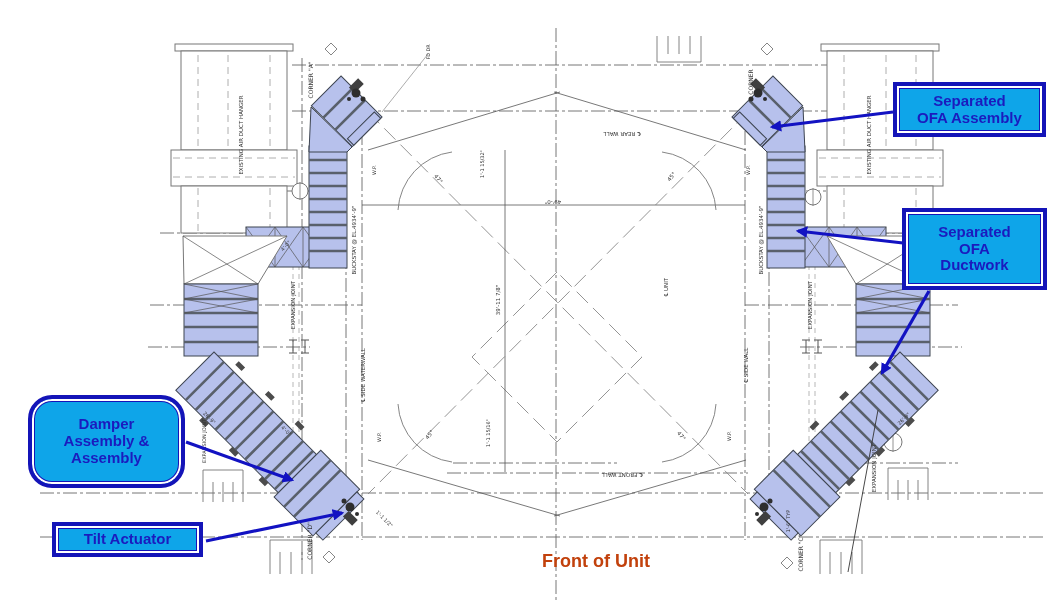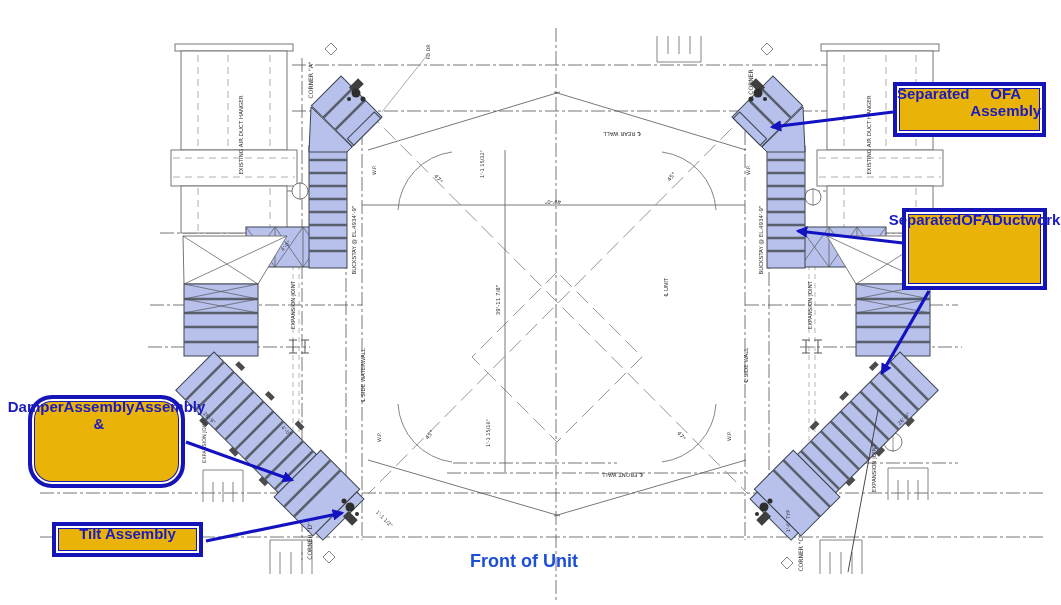--- a/index.html
+++ b/index.html
@@ -1,26 +1,26 @@
 <!DOCTYPE html>
 <html><head>
 <meta charset="utf-8">
 <style>
   html,body{margin:0;padding:0;background:#fff;}
   .stage{position:relative;width:1061px;height:605px;background:#ffffff;overflow:hidden;
          font-family:"Liberation Sans",sans-serif;}
   .stage svg{position:absolute;left:0;top:0;}
-  .callout{position:absolute;box-sizing:border-box;background:#eab308;
+  .callout{position:absolute;box-sizing:border-box;background:#0ea5e9;
            border:4px solid #1414b8;
            box-shadow:inset 0 0 0 2px #fff, inset 0 0 0 3px #1414b8;
            color:#1b1bbe;font-weight:bold;font-size:15px;line-height:1.13;
-           text-align:center;display:flex;justify-content:center;
+           text-align:center;display:flex;flex-direction:column;justify-content:center;
            font-family:"Liberation Sans",sans-serif;}
-  .caption{position:absolute;left:470px;top:551px;width:180px;text-align:left;
-           font-weight:bold;font-size:18px;color:#1d4ed8;}
+  .caption{position:absolute;left:470px;top:551px;width:180px;text-align:right;
+           font-weight:bold;font-size:18px;color:#c2410c;}
   
   .wht{fill:#fff;stroke:#777;stroke-width:1;}
   .duct{fill:#b7c1ec;stroke:#3d4450;stroke-width:1;}
   .band{stroke:#59606b;stroke-width:2.6;fill:none;}
   .brace{stroke:#555;stroke-width:0.7;fill:none;}
   .cdash{stroke:#666;stroke-width:0.9;fill:none;stroke-dasharray:14 3 3 3;}
   .idash{stroke:#999;stroke-width:0.8;fill:none;stroke-dasharray:7 5;}
   .tdash{stroke:#999;stroke-width:0.7;fill:none;stroke-dasharray:5 4;}
   .xdiag{stroke:#888;stroke-width:0.9;fill:none;stroke-dasharray:16 7;}
   .soli{stroke:#555;stroke-width:0.8;fill:none;}
@@ -232,18 +232,18 @@
   <div>Ductwork</div>
 </div>
 
 <div class="callout" style="left:28px;top:395px;width:157px;height:93px;border-radius:24px;">
   <div>Damper</div>
   <div>Assembly &amp;</div>
   <div>Assembly</div>
 </div>
 
 <div class="callout" style="left:52px;top:522px;width:151px;height:35px;">
-  <div>Tilt Assembly</div>
+  <div>Tilt Actuator</div>
 </div>
 
 <div class="caption">Front of Unit</div>
 
 </div>
 
 </body></html>

